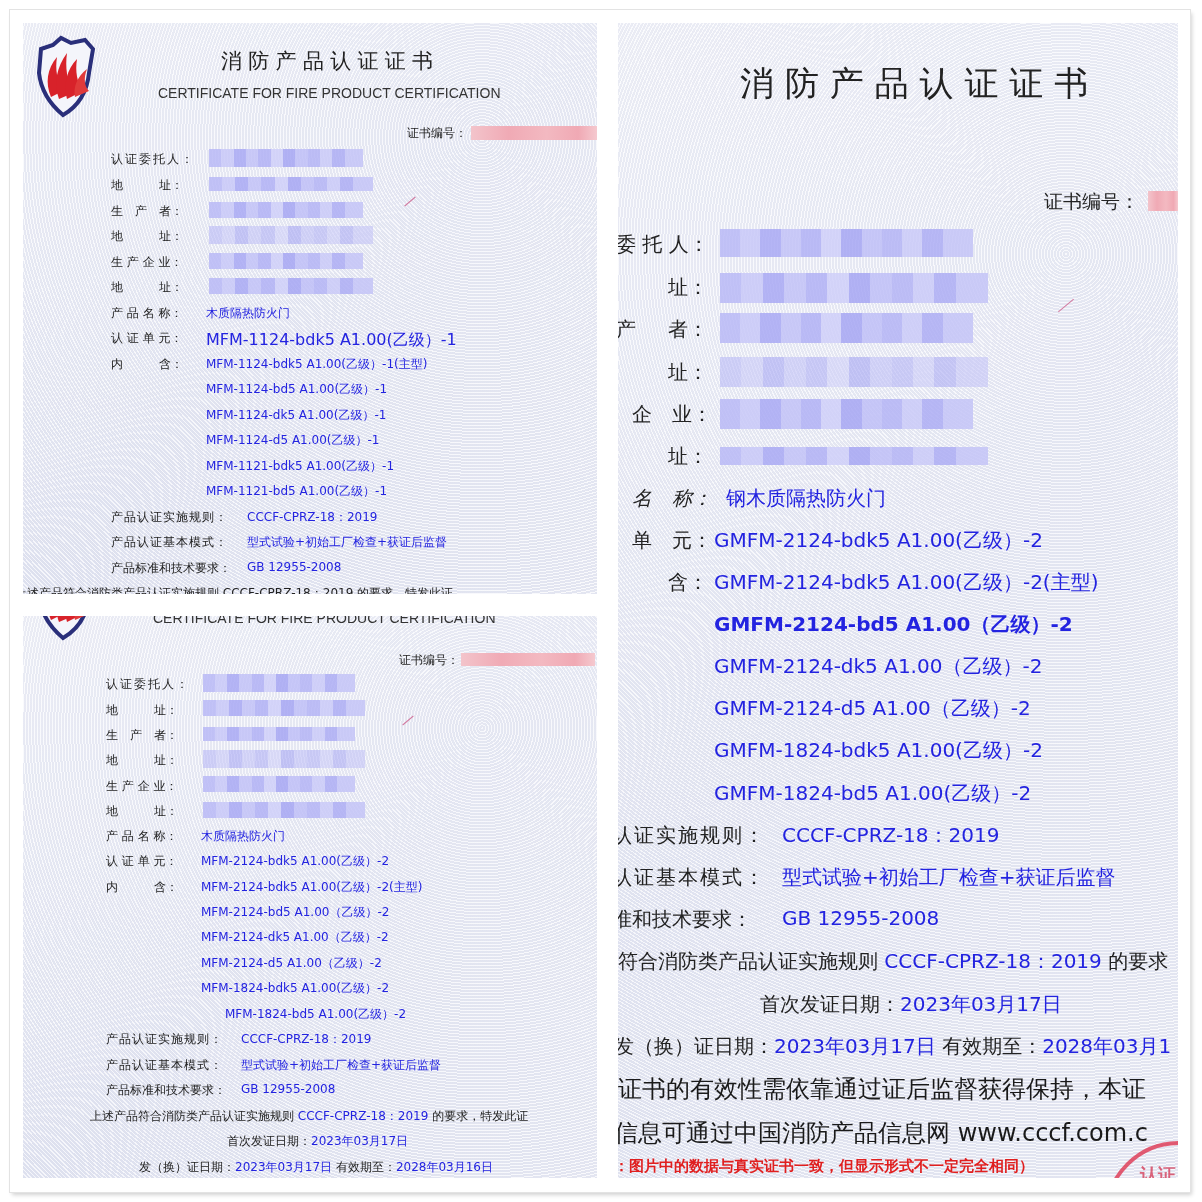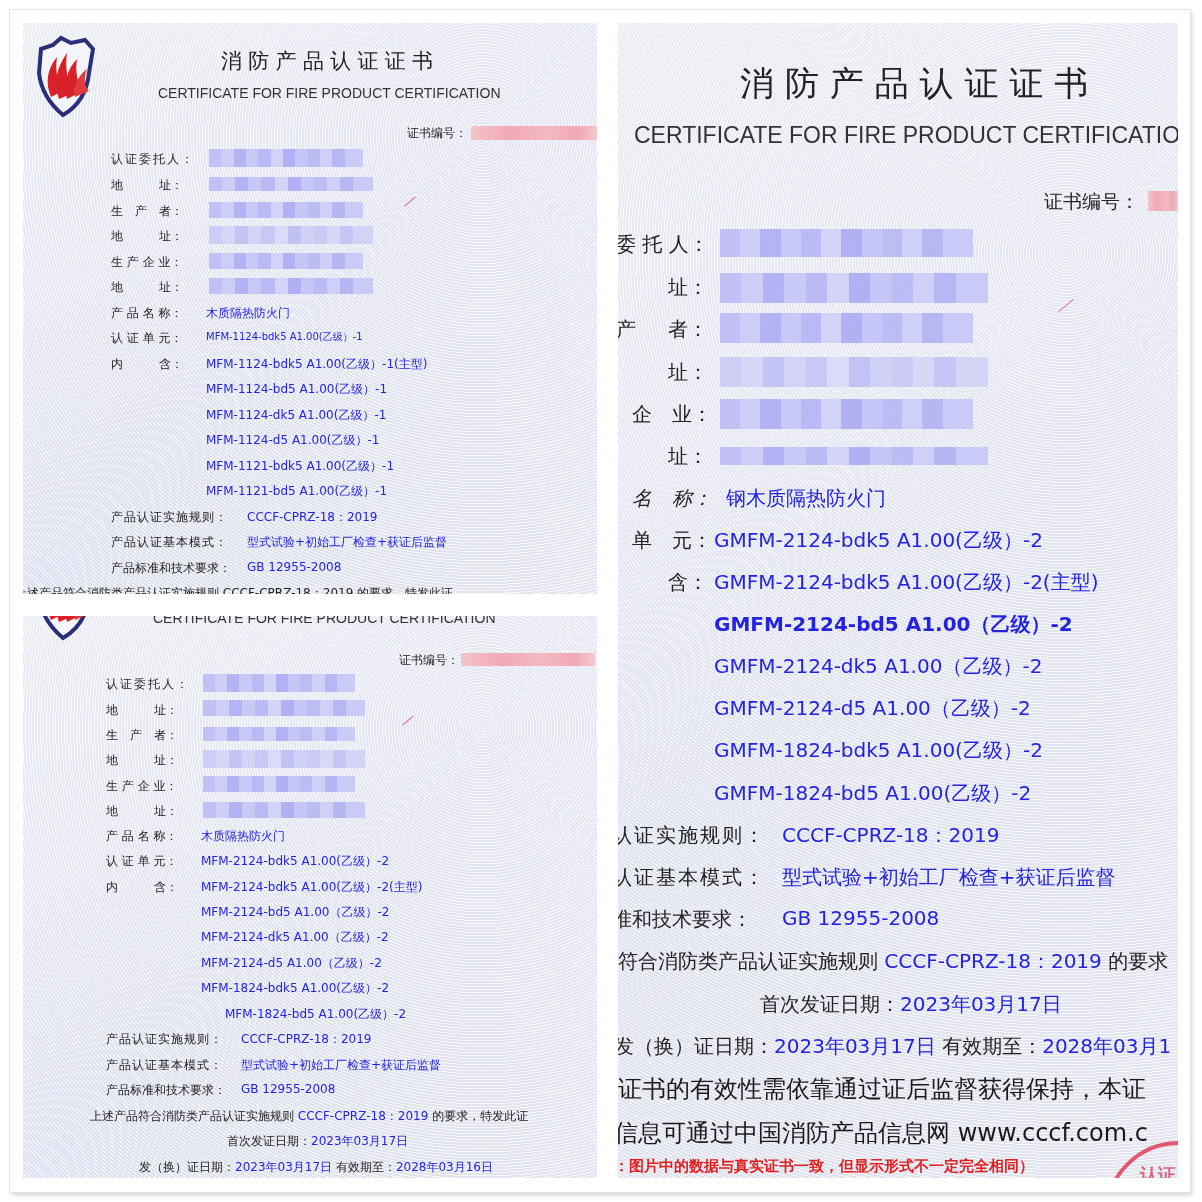--- a/index.html
+++ b/index.html
@@ -93,21 +93,21 @@
     <div class="blur light" style="left:186px;top:203px;width:164px;height:18px;"></div>
     <div class="abs lbl" style="left:88px;top:231px;font-size:12px;">生 产 企 业：</div>
     <div class="blur" style="left:186px;top:230px;width:154px;height:16px;"></div>
     <div class="abs lbl" style="left:88px;top:256px;font-size:12px;">地　　　址：</div>
     <div class="blur" style="left:186px;top:255px;width:164px;height:16px;"></div>
   </div>
 
   <div class="abs lbl" style="left:88px;top:282px;font-size:12px;">产 品 名 称：</div>
   <div class="abs val" style="left:183px;top:282px;font-size:12px;">木质隔热防火门</div>
   <div class="abs lbl" style="left:88px;top:307px;font-size:12px;">认 证 单 元：</div>
-  <div class="abs val" style="left:183px;top:307px;font-size:10px;">MFM-1124-bdk5 A1.00(乙级）-1</div>
+  <div class="abs val" style="left:183px;top:307px;font-size:16px;">MFM-1124-bdk5 A1.00(乙级）-1</div>
   <div class="abs lbl" style="left:88px;top:333px;font-size:12px;">内　　　含：</div>
   <div>
     <div class="abs val" style="left:183px;top:333px;font-size:12px;">MFM-1124-bdk5 A1.00(乙级）-1(主型)</div>
     <div class="abs val" style="left:183px;top:358px;font-size:12px;">MFM-1124-bd5 A1.00(乙级）-1</div>
     <div class="abs val" style="left:183px;top:384px;font-size:12px;">MFM-1124-dk5 A1.00(乙级）-1</div>
     <div class="abs val" style="left:183px;top:409px;font-size:12px;">MFM-1124-d5 A1.00(乙级）-1</div>
     <div class="abs val" style="left:183px;top:435px;font-size:12px;">MFM-1121-bdk5 A1.00(乙级）-1</div>
     <div class="abs val" style="left:183px;top:460px;font-size:12px;">MFM-1121-bd5 A1.00(乙级）-1</div>
   </div>
   <div class="abs lbl" style="left:88px;top:486px;font-size:12px;letter-spacing:1px;">产品认证实施规则：</div>
@@ -177,21 +177,20 @@
   </div>
   <div class="abs" style="left:116px;top:543px;font-size:12px;">
     <span class="lbl">发（换）证日期：</span><span class="val">2023年03月17日</span>
     <span class="lbl">有效期至：</span><span class="val">2028年03月16日</span>
   </div>
   <div class="tick" style="left:378px;top:104px;width:14px;"></div>
 </div>
 
 <div class="panel" id="panel-r">
   <div class="abs title-cn" style="left:122px;top:38px;font-size:34px;letter-spacing:0.32em;">消防产品认证证书</div>
-  <div class="abs title-en" style="left:16px;top:99px;font-size:23px;">CERTIFICATE FOR FIRE PRODUCT CERTIFICATIO</div>
   <div class="abs lbl" style="left:426px;top:166px;font-size:19px;">证书编号：</div>
   <div class="pink" style="left:530px;top:168px;width:30px;height:20px;"></div>
 
   <div>
     <div class="abs lbl" style="left:-2px;top:208px;font-size:20px;">委 托 人：</div>
     <div class="blur" style="left:102px;top:206px;width:253px;height:28px;"></div>
     <div class="abs lbl" style="left:50px;top:251px;font-size:20px;">址：</div>
     <div class="blur" style="left:102px;top:250px;width:268px;height:30px;"></div>
     <div class="abs lbl" style="left:-2px;top:293px;font-size:20px;">产</div>
     <div class="abs lbl" style="left:50px;top:293px;font-size:20px;">者：</div>

